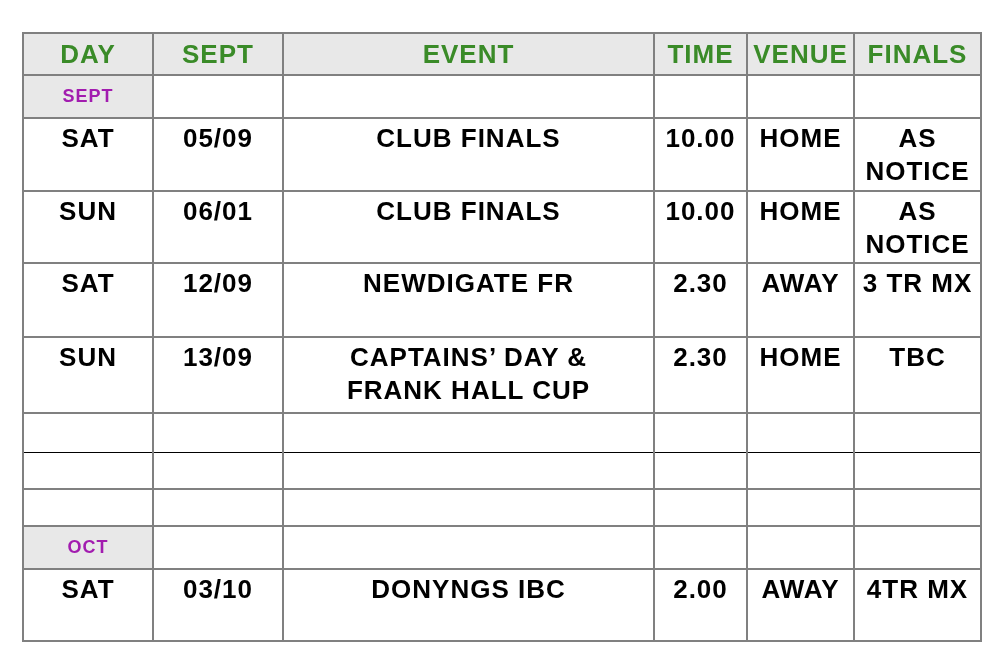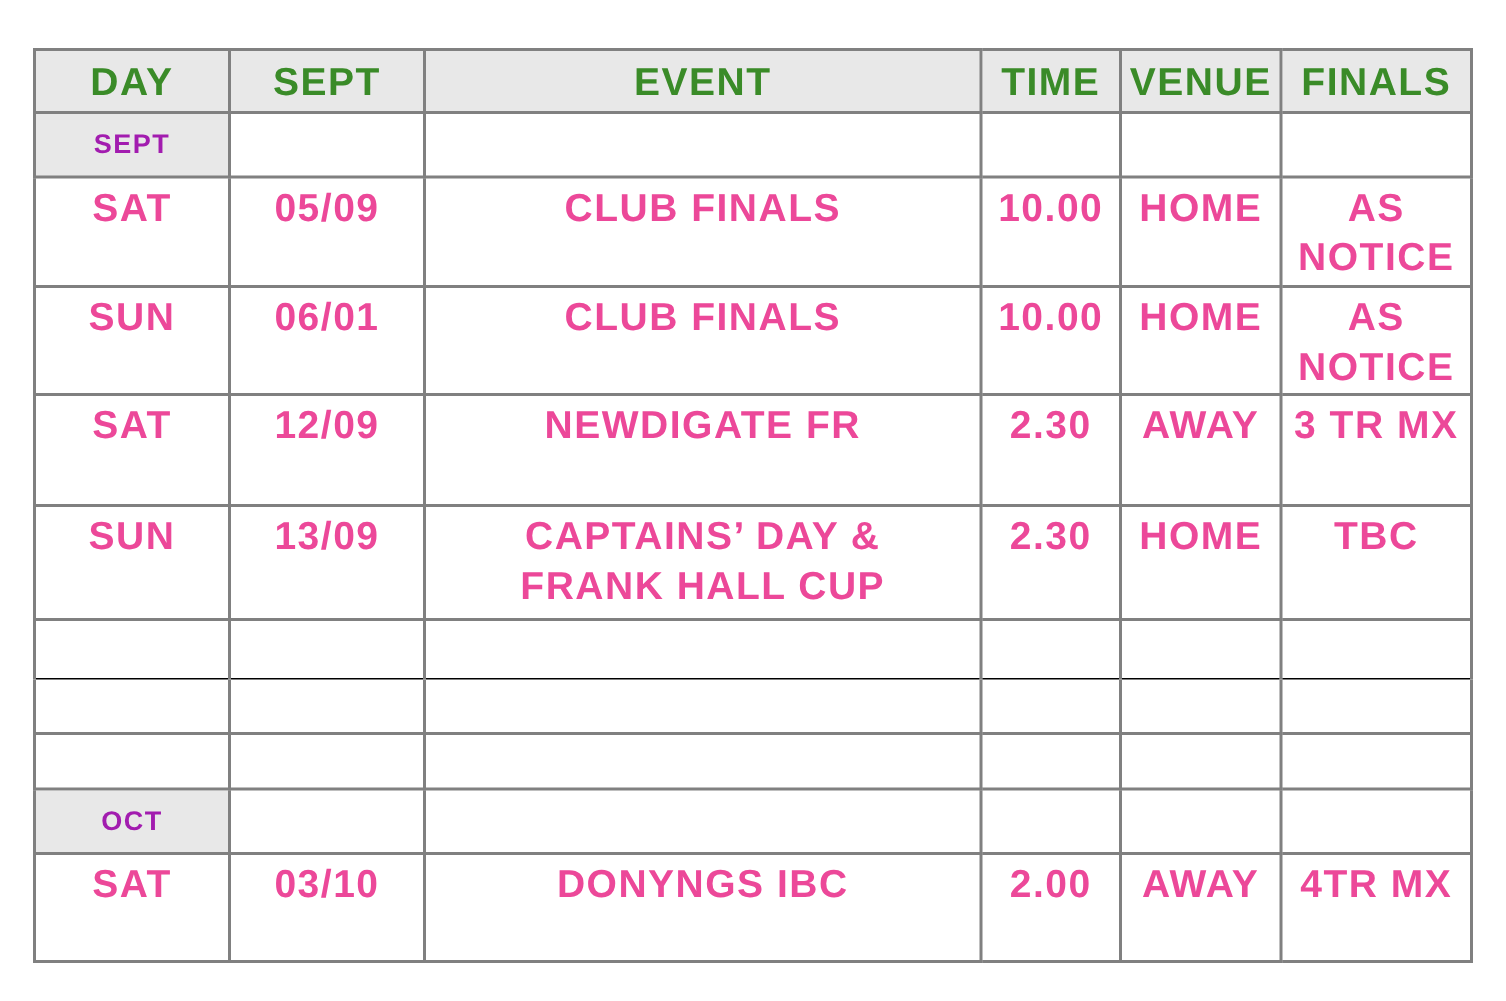--- a/index.html
+++ b/index.html
@@ -39,21 +39,21 @@
   tr.month td.month-cell {
     background: #e8e8e8;
     color: #a21caf;
     font-size: 18px;
     vertical-align: middle;
   }
   tr.month td { background: #ffffff; }
   tr.month td.month-cell { background: #e8e8e8; }
   
   tr.ev td {
-    color: #ec4899;
+    color: #000000;
     font-size: 26px;
     line-height: 33px;
     vertical-align: top;
     padding-top: 3px;
     background: #ffffff;
     white-space: pre-line;
   }
   
   tr.empty { height: 38px; }
   tr.empty td { background: #ffffff; }

